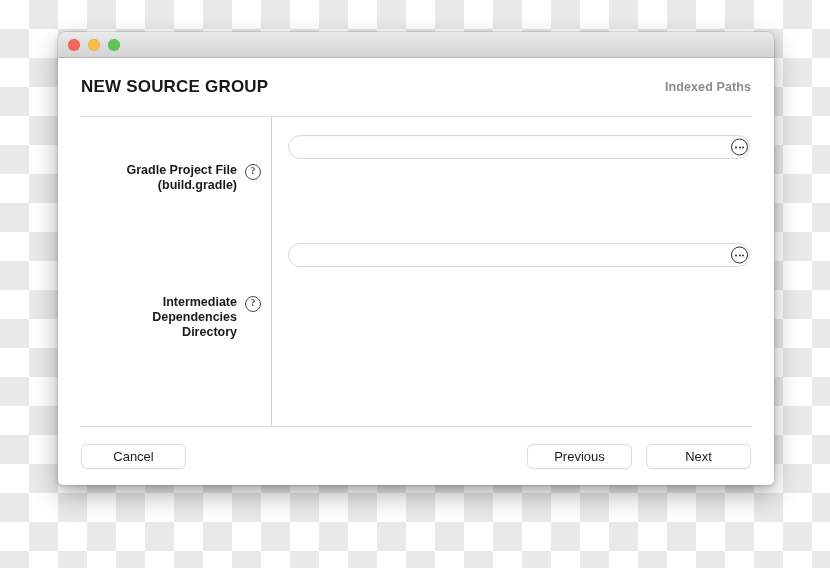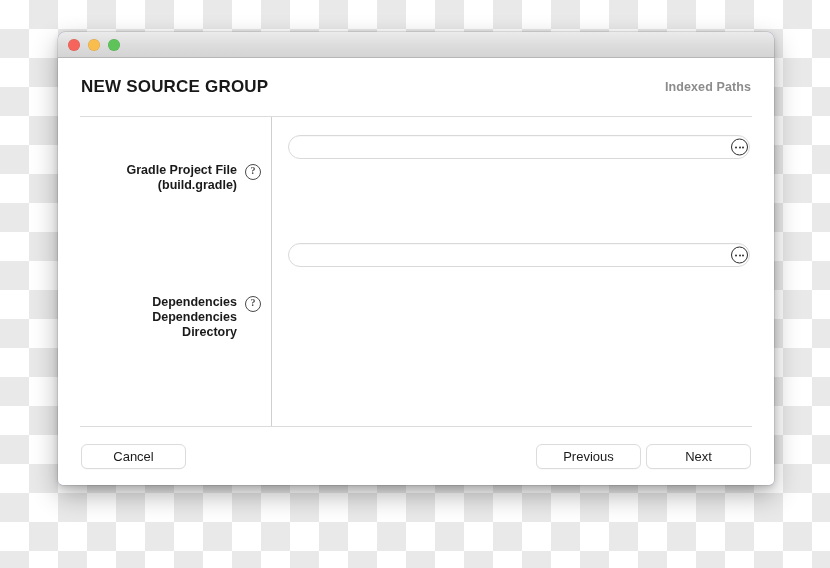--- a/index.html
+++ b/index.html
@@ -250,21 +250,21 @@
   
   .footer {
     flex: 0 0 58px;
     display: flex;
     align-items: center;
     justify-content: space-between;
     padding: 0 1px;
   }
   .footer-right {
     display: flex;
-    gap: 5px;
+    gap: 14px;
   }
   .fbtn {
     font-family: "Liberation Sans", sans-serif;
     font-size: 13px;
     color: #1b1b1b;
     background: #fff;
     border: 1px solid #dcdcdc;
     border-radius: 6px;
     width: 105px;
     height: 25px;
@@ -301,21 +301,21 @@
         <div class="label-row r1">
           <div class="label-text">
             <span>Gradle Project File</span><br>
             <span>(build.gradle)</span>
           </div>
           <div class="help-icon">?</div>
         </div>
 
         <div class="label-row r2" style="height:100px;padding-top:70px;">
           <div class="label-text">
-            <span>Dependencies</span><br>
+            <span>Intermediate</span><br>
             <span>Dependencies Directory</span>
           </div>
           <div class="help-icon">?</div>
         </div>
 
       </div>
 
       <div class="col-fields">
 
         <div class="field-row">

